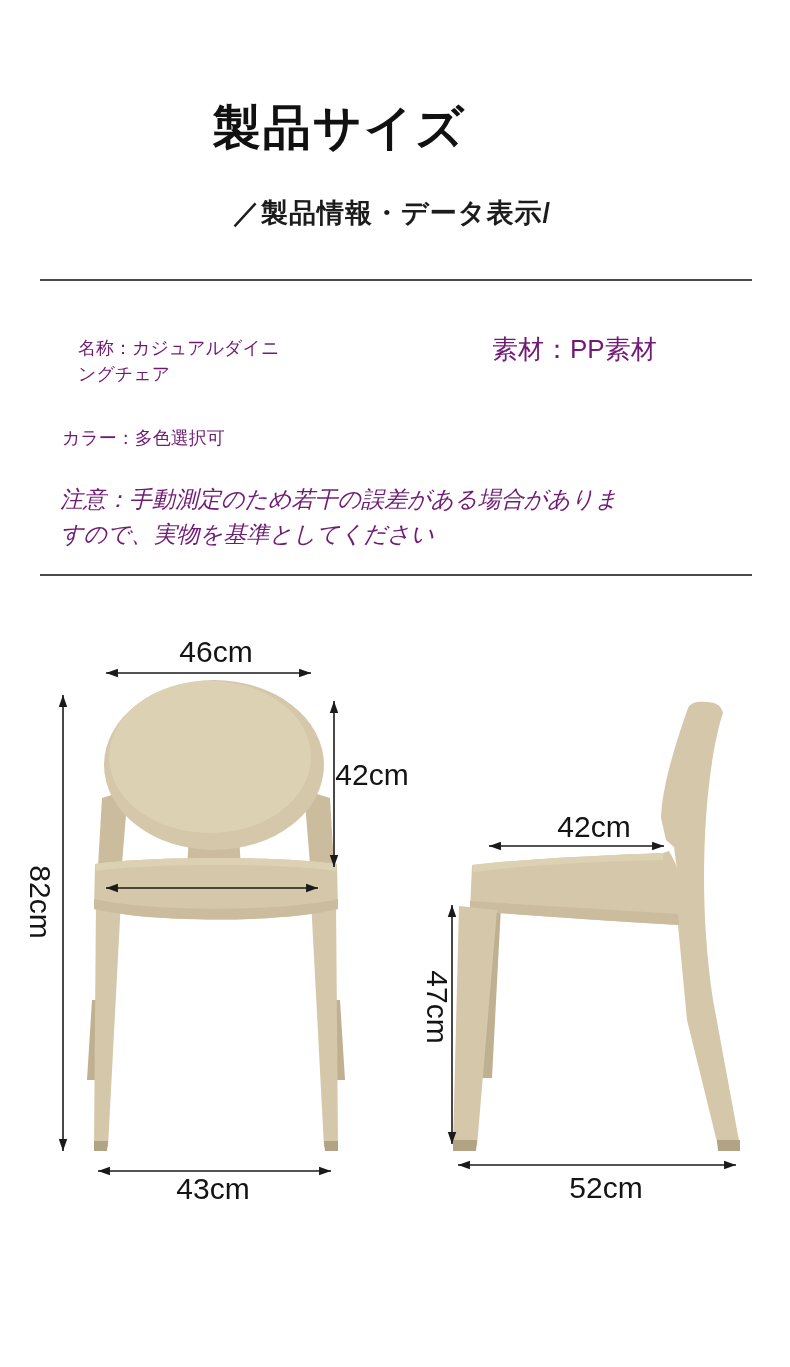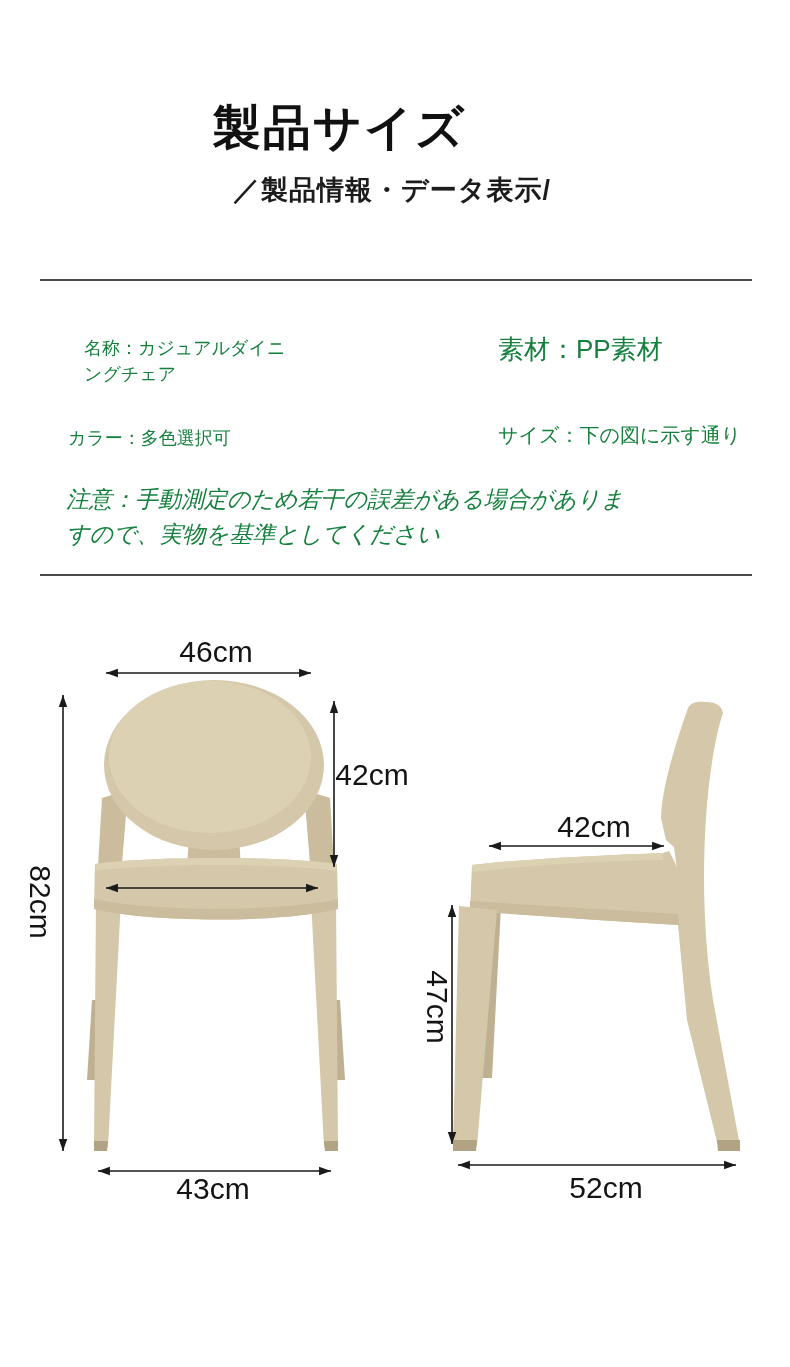--- a/index.html
+++ b/index.html
@@ -17,41 +17,40 @@
     top: 96px; left: 0; width: 679px;
     margin: 0;
     text-align: center;
     font-size: 48px;
     font-weight: 900;
     letter-spacing: 2px;
     color: #111111;
   }
   .page-subtitle {
     position: absolute;
-    top: 172px; left: 0; width: 784px;
+    top: 195px; left: 0; width: 784px;
     text-align: center;
     font-size: 27px;
     font-weight: 600;
     letter-spacing: 1px;
     color: #1c1c1c;
   }
   .divider {
     position: absolute;
     left: 40px;
     width: 712px;
     height: 2px;
     background: #4a4a4a;
   }
   .divider.top { top: 279px; }
   .divider.bottom { top: 574px; }
   .info-item {
     position: absolute;
-    color: #15803d;
+    color: #701a75;
     font-weight: 400;
-    margin-left: 6px;
   }
   .info-name   { left: 78px;  top: 336px; width: 212px; font-size: 18px; line-height: 1.42; }
   .info-material { left: 492px; top: 332px; font-size: 26px; }
   .info-color  { left: 62px;  top: 426px; font-size: 18px; }
   .info-size   { left: 492px; top: 422px; font-size: 20px; }
   .info-note   { left: 60px;  top: 482px; width: 558px; font-size: 23px; line-height: 1.5; font-style: italic; }
   .diagram-svg {
     position: absolute;
     left: 0; top: 600px;
     width: 790px; height: 660px;
@@ -74,21 +73,20 @@
 <div class="canvas">
 
   <h1 class="page-title">製品サイズ</h1>
   <div class="page-subtitle">／製品情報・データ表示/</div>
 
   <div class="divider top"></div>
 
   <div class="info-item info-name">名称：カジュアルダイニングチェア</div>
   <div class="info-item info-material">素材：PP素材</div>
   <div class="info-item info-color">カラー：多色選択可</div>
-  <div class="info-item info-size">サイズ：下の図に示す通り</div>
   <div class="info-item info-note">注意：手動測定のため若干の誤差がある場合がありますので、実物を基準としてください</div>
 
   <div class="divider bottom"></div>
 
   <svg class="diagram-svg" viewBox="0 600 790 660" xmlns="http://www.w3.org/2000/svg">
     <defs>
       <marker id="ah" viewBox="0 0 12 9" refX="11" refY="4.5" markerWidth="13" markerHeight="10" markerUnits="userSpaceOnUse" orient="auto-start-reverse">
         <path d="M0,0.6 L11,4.5 L0,8.4 Z" fill="#1a1a1a"></path>
       </marker>
     </defs>

